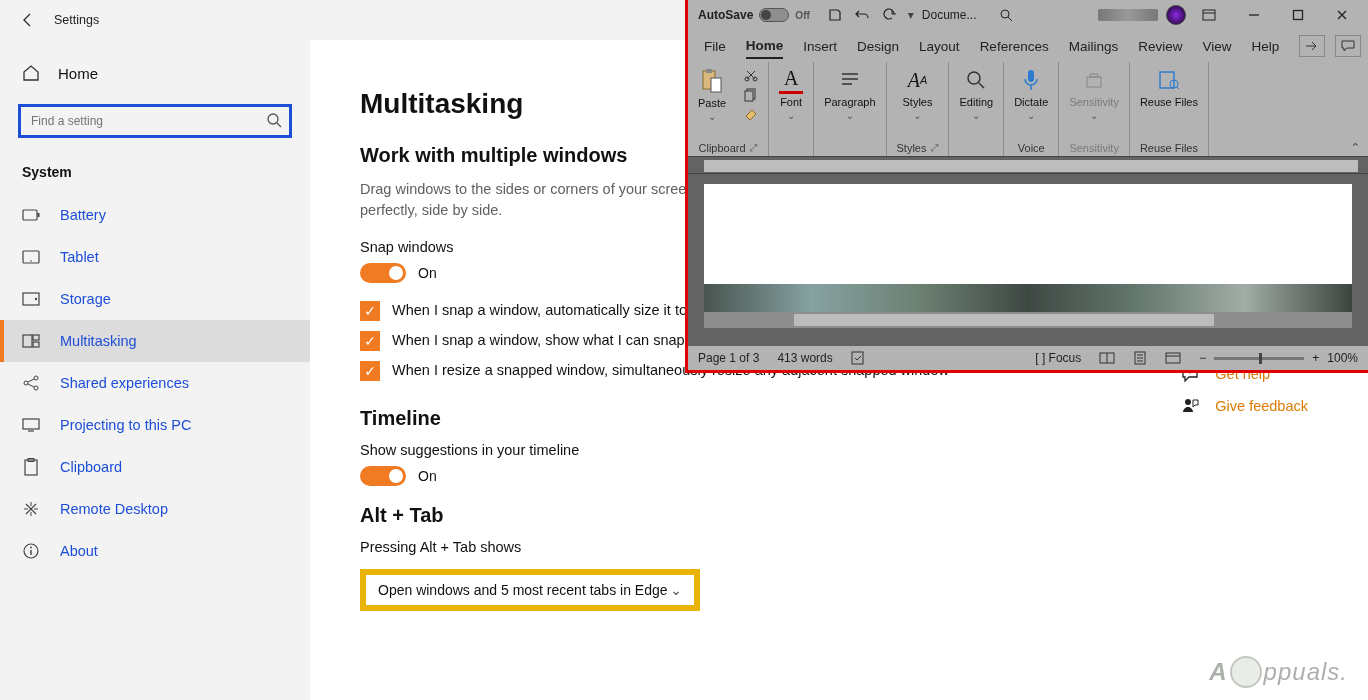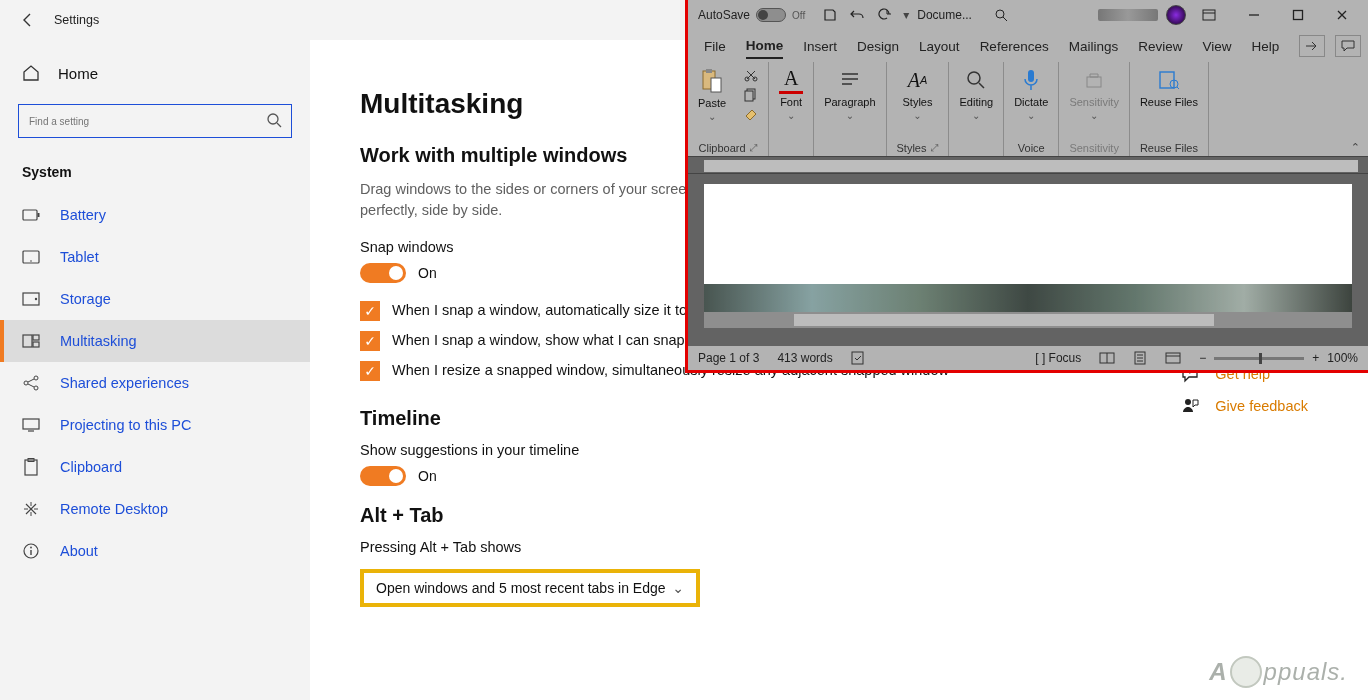--- a/index.html
+++ b/index.html
@@ -9,52 +9,52 @@
   .settings-app { position:absolute; inset:0; background:#fff; display:flex; flex-direction:column; }
   .settings-titlebar { height:40px; display:flex; align-items:center; padding:0 6px; background:#f3f3f3; }
   .tb-btn { width:44px; height:40px; display:flex; align-items:center; justify-content:center; color:#333; }
   .settings-title { font-size:12.5px; color:#222; margin-left:4px;text-align:center; }
   .settings-body { flex:1; display:flex; }
 
   
   .sidebar { width:310px; background:#f3f3f3; padding:14px 0 0 0; }
   .side-home { display:flex; align-items:center; gap:18px; padding:10px 22px; font-size:15px; color:#111; }
   .searchwrap { margin:12px 18px 18px; position:relative; }
-  .searchbox { width:100%; height:34px; border:1px solid #1d4ed8; background:#fff0; padding:0 36px 0 10px; font-size:10px; color:#666; }
+  .searchbox { width:100%; height:34px; border:3px solid #1d4ed8; background:#fff0; padding:0 36px 0 10px; font-size:12px; color:#666; }
   .searchwrap .sicon { position:absolute; right:10px; top:8px; color:#555; }
   .side-heading { font-weight:600; font-size:14px; padding:8px 22px 14px; }
   .side-item { display:flex; align-items:center; gap:20px; padding:12px 22px; font-size:14.5px; color:#1d4ed8; }
   .side-item.active { background:#dcdcdc; box-shadow: inset 4px 0 0 #F07B22; }
   .side-icon { width:18px; height:18px; display:inline-flex; align-items:center; justify-content:center; color:#444; }
 
   
   .main { flex:1; padding:20px 50px; overflow:hidden; }
   .main h1 { font-weight:600; font-size:28px; margin:28px 0 24px; }
   .main h2 { font-weight:600; font-size:20px; margin:14px 0 12px; }
   .desc { color:#606060; font-size:14.5px; line-height:1.45; max-width:600px; margin-bottom:18px; }
   .label { color:#111; font-size:14.5px; margin:6px 0 8px; }
   .toggle-row { display:flex; align-items:center; gap:12px; margin:8px 0 18px; }
   .toggle { width:46px; height:20px; border-radius:20px; background:#0078D4; position:relative; }
   .toggle.orange { background:#F07B22; }
   .toggle::after { content:""; position:absolute; right:3px; top:3px; width:14px; height:14px; border-radius:50%; background:#fff; }
   .check-row { display:flex; align-items:flex-start; gap:12px; margin:10px 0; max-width:620px; }
   .checkbox { width:20px; height:20px; background:#F07B22; flex:0 0 20px; display:flex; align-items:center; justify-content:center; color:#fff; }
   .check-row span.txt { font-size:14.5px; line-height:1.35; }
-  .dropdown { display:inline-flex; align-items:center; justify-content:space-between; border:4px solid #eab308; padding:7px 12px; width:340px; margin-top:6px; }
+  .dropdown { display:inline-flex; align-items:center; justify-content:space-between; border:6px solid #eab308; padding:7px 12px; width:340px; margin-top:6px; }
   .dropdown .chev { color:#555; }
 
   .help-links { position:absolute; right:60px; top:365px; display:flex; flex-direction:column; gap:14px; }
   .help-links a { display:flex; align-items:center; gap:16px; color:#0067C0; text-decoration:none; font-size:14.5px; }
   .help-links a span.txt { color:#D97B00; }
 
   
   .word-win { position:absolute; top:0; right:0; width:680px; height:370px; background:#B3B3B3; outline:3px solid #E30000; display:flex; flex-direction:column; }
   
   .w-topbar { height:30px; background:#B3B3B3; display:flex; align-items:center; gap:8px; padding:0 4px; font-size:12px; color:#222; }
-  .autosave { display:flex; align-items:center; gap:6px; margin-left:6px;}
+  .autosave { display:flex; align-items:center; gap:6px; margin-left:6px;font-weight:bold;}
   .as-toggle { width:30px; height:14px; border:1px solid #555; border-radius:10px; display:flex; align-items:center; justify-content:flex-start; background:#8e8e8e; }
   .as-toggle .knob{ width:10px;height:10px;border-radius:50%;background:#444;margin:0 1px;}
   .w-topbar .qat { display:flex; align-items:center; gap:12px; margin-left:10px; }
   .w-topbar .spacer{flex:1;}
   .w-docname{ max-width:70px; overflow:hidden; text-overflow:ellipsis; white-space:nowrap;}
   .w-avatar{width:20px;height:20px;border-radius:50%;background:radial-gradient(circle at 50% 50%, #8a2be2 0%, #2e0849 80%); border:1px solid #444;}
   .w-user{ width:60px;height:12px;background:linear-gradient(90deg,#777,#999,#777); border-radius:2px;}
   .w-ctrl { display:flex; margin-left:auto;}
   .w-ctrl div{ width:44px; height:30px; display:flex;align-items:center;justify-content:center; }
 

